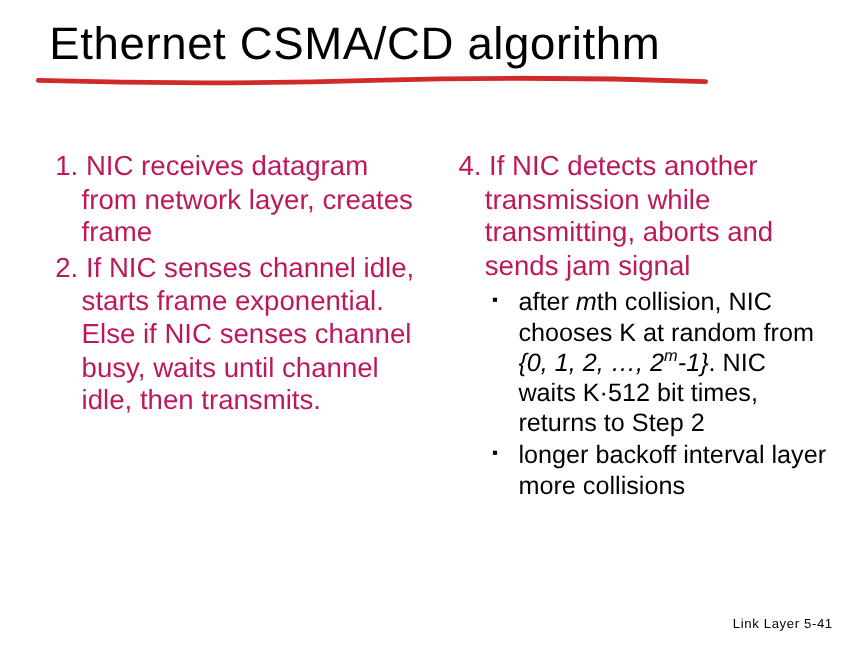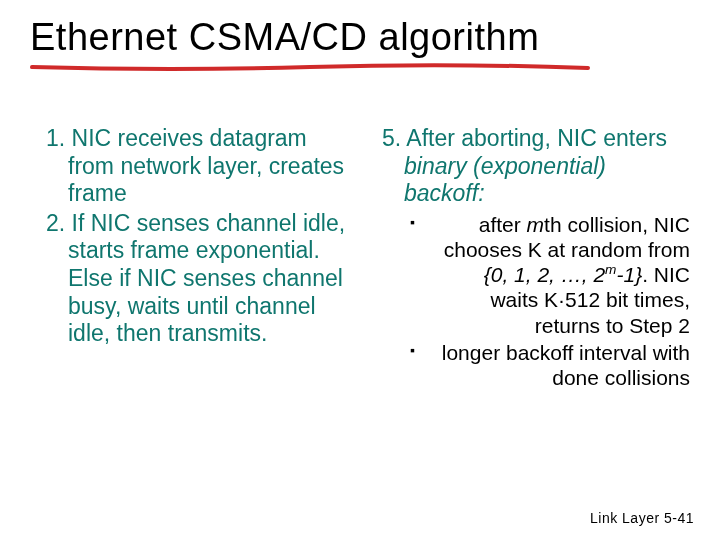--- a/index.html
+++ b/index.html
@@ -9,21 +9,21 @@
     background: #fff;
     color: #000;
     position: relative;
     padding: 10px 30px 0 30px;
   }
   .title {
     font-size: 38px;
     font-weight: 400;
     color: #000;
     letter-spacing: 0.5px;
-    margin-left: 0px;
+    margin-left: 11px;
     margin-top: 6px;
   }
   .underline {
     margin-top: 4px;
     margin-left: 0px;
     width: 560px;
     height: 10px;
   }
   .underline svg { display:block; }
   .cols {
@@ -34,21 +34,21 @@
   }
   .col {
     flex: 1 1 0;
   }
   .col-left { padding-right: 2px; }
   .col-right { padding-left: 2px; }
   .item {
     font-size: 23px;
     line-height: 1.2;
     margin-bottom: 2px;
-    color: #0f766e;
+    color: #be185d;
   }
   .num { display:inline; }
   .body { display:inline; }
   .hang {
     padding-left: 38px;
     text-indent: -22px;
   }
   .hang4 {
     padding-left: 38px;
     text-indent: -22px;
@@ -57,36 +57,35 @@
   .sublist {
     margin-top: 4px;
     padding-left: 44px;
   }
   .sub {
     font-size: 21px;
     line-height: 1.2;
     position: relative;
     padding-left: 22px;
     margin-bottom: 2px;
-    text-align: right;
   }
   .sub::before {
     content: "▪";
     position: absolute;
     left: 0;
     top: 2px;
     color: #000;
     font-size: 14px;
   }
   .sup { font-size: 0.65em; vertical-align: super; line-height: 0; font-style: italic; }
   .footer {
     position: absolute;
     right: 26px;
     bottom: 14px;
-    font-size: 14px;
+    font-size: 11px;
     color: #000;
     letter-spacing: 0.5px;
   }
 </style>
 </head>
 <body>
 
 <div class="title">Ethernet CSMA/CD algorithm</div>
 <div class="underline">
   <svg width="560" height="10" viewBox="0 0 560 10">
@@ -102,28 +101,28 @@
       <span class="body">NIC receives datagram from network layer, creates frame</span>
     </div>
     <div class="item hang">
       <span class="num">2.</span>
       <span class="body">If NIC senses channel idle, starts frame exponential. Else if NIC senses channel busy, waits until channel idle, then transmits.</span>
     </div>
   </div>
 
   <div class="col col-right">
     <div class="item hang4">
-      <span class="num">5.</span>
-      <span class="body"><span>After aborting, NIC enters </span><span class="em">binary (exponential) backoff:</span></span>
+      <span class="num">4.</span>
+      <span class="body">If NIC detects another transmission while transmitting,  aborts and sends jam signal</span>
     </div>
     <div class="sublist">
       <div class="sub">
         <span>after </span><span class="em">m</span><span>th collision, NIC chooses K at random from </span><span class="em"><span>{0, 1, 2, …, 2</span><span class="sup">m</span><span>-1}</span></span><span>. NIC waits K·512 bit times, returns to Step 2</span>
       </div>
       <div class="sub">
-        <span>longer backoff interval with done collisions</span>
+        <span>longer backoff interval layer more collisions</span>
       </div>
     </div>
   </div>
 
 </div>
 
 <div class="footer">Link Layer  5-41</div>
 
 </body></html>

